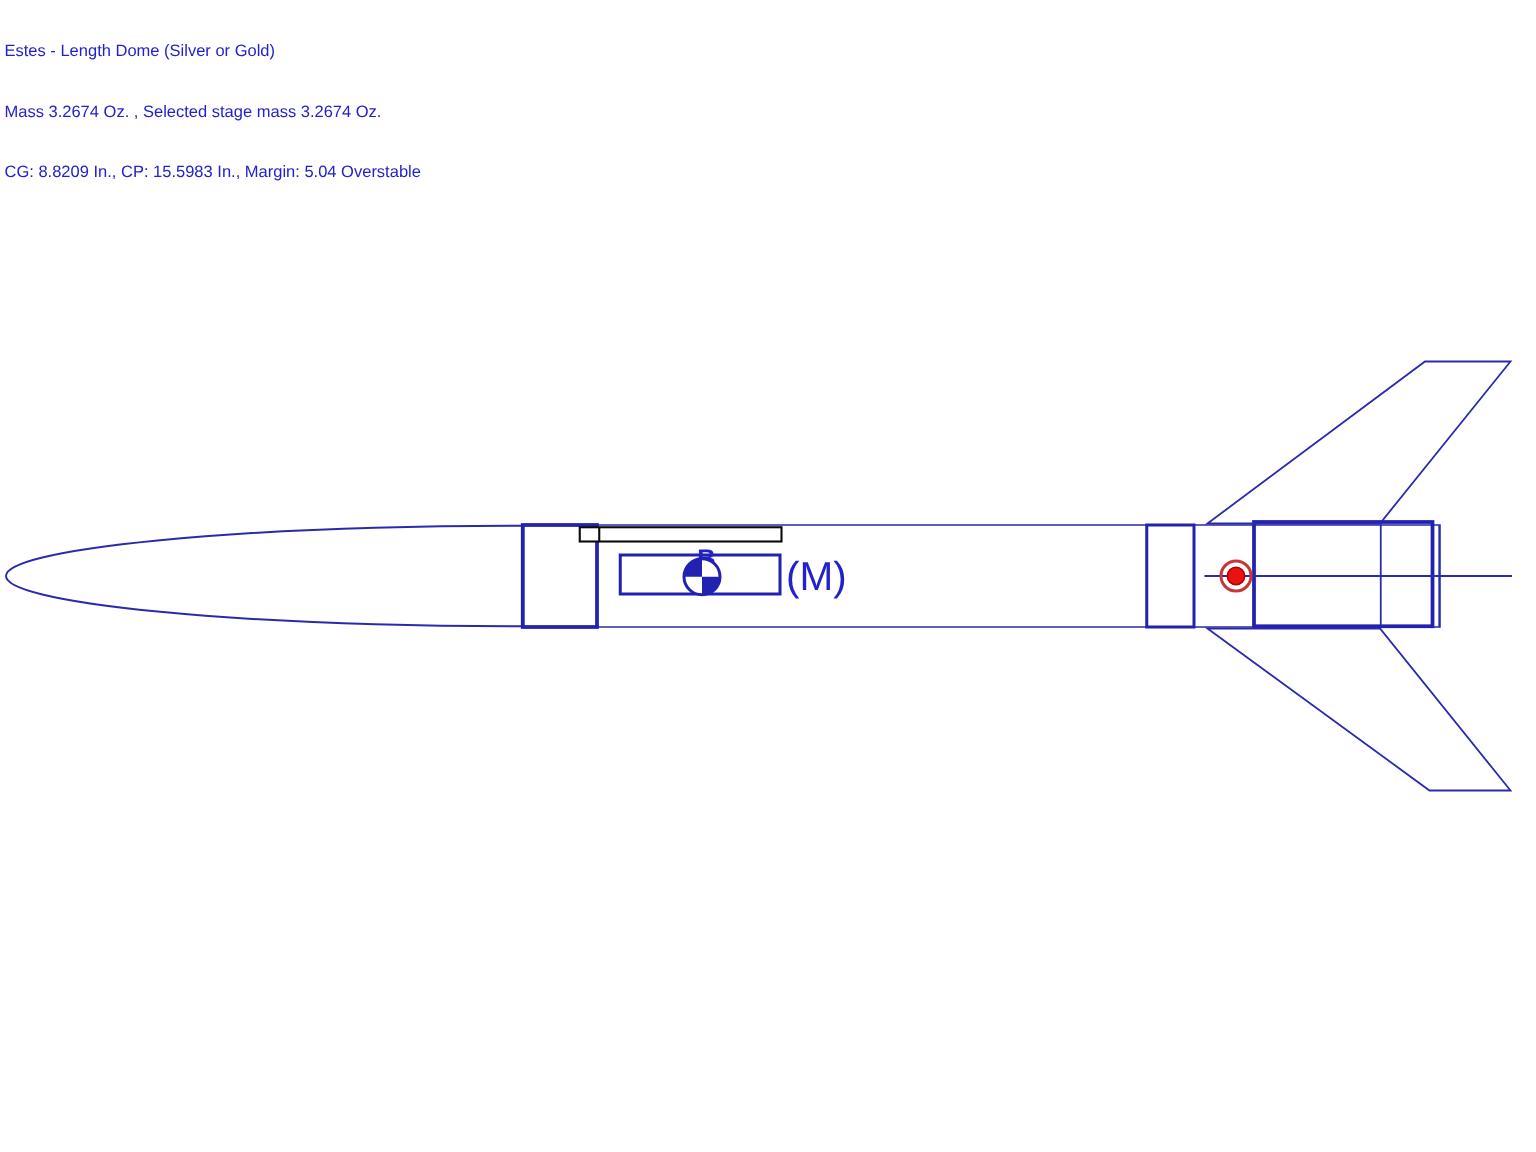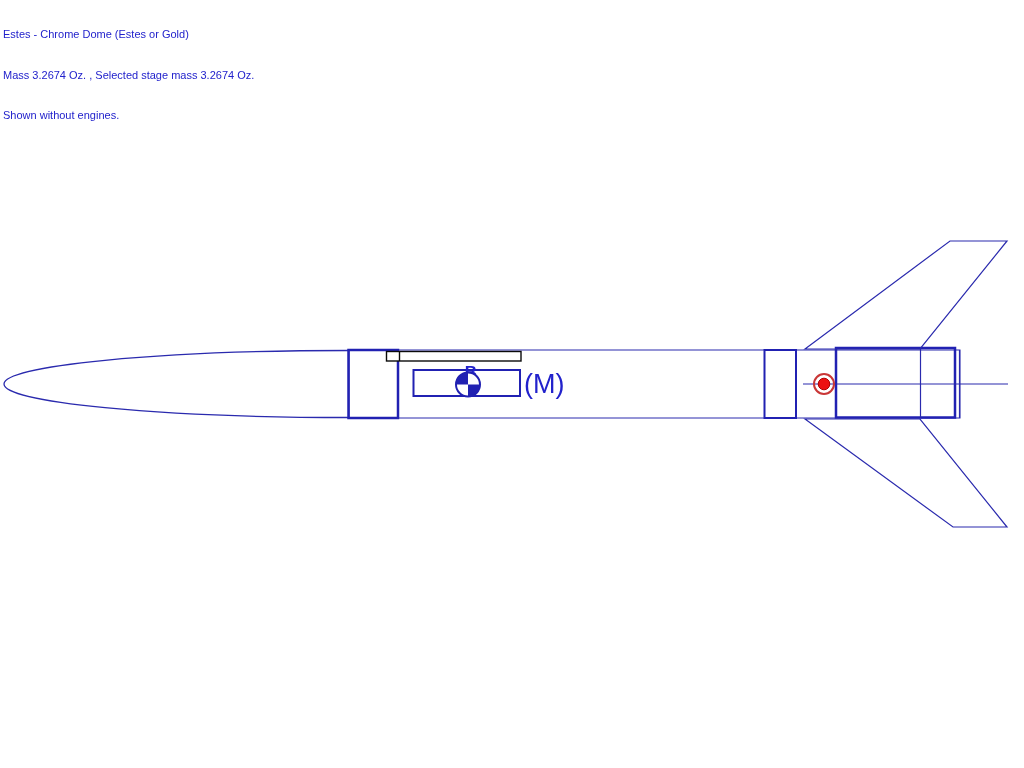--- a/index.html
+++ b/index.html
@@ -41,23 +41,23 @@
     font-size: 17px;
     font-weight: bold;
   }
 </style>
 </head>
 <body>
 
 <div class="canvas">
 
   <div class="header">
-    <div>Estes - Chrome Dome (Estes or Gold)</div>
+    <div>Estes - Length Dome (Silver or Gold)</div>
     <div>Mass 3.2674 Oz. , Selected stage mass 3.2674 Oz.</div>
-    <div>Shown without engines.</div>
+    <div>CG: 8.8209 In., CP: 15.5983 In., Margin: 5.04 Overstable</div>
   </div>
 
   <svg class="diagram-svg" width="1024" height="768" viewBox="0 0 1024 768">
 
     <path d="M 349 350.5 A 345 33.5 0 0 0 349 417.5" fill="none" stroke="var(--line-blue)" stroke-width="1.3"></path>
 
     <rect x="349" y="350" width="611" height="68" fill="none" stroke="var(--line-blue)" stroke-width="1"></rect>
 
     <rect x="348.5" y="350" width="49.5" height="68" fill="none" stroke="var(--thick-blue)" stroke-width="2.5"></rect>
 

